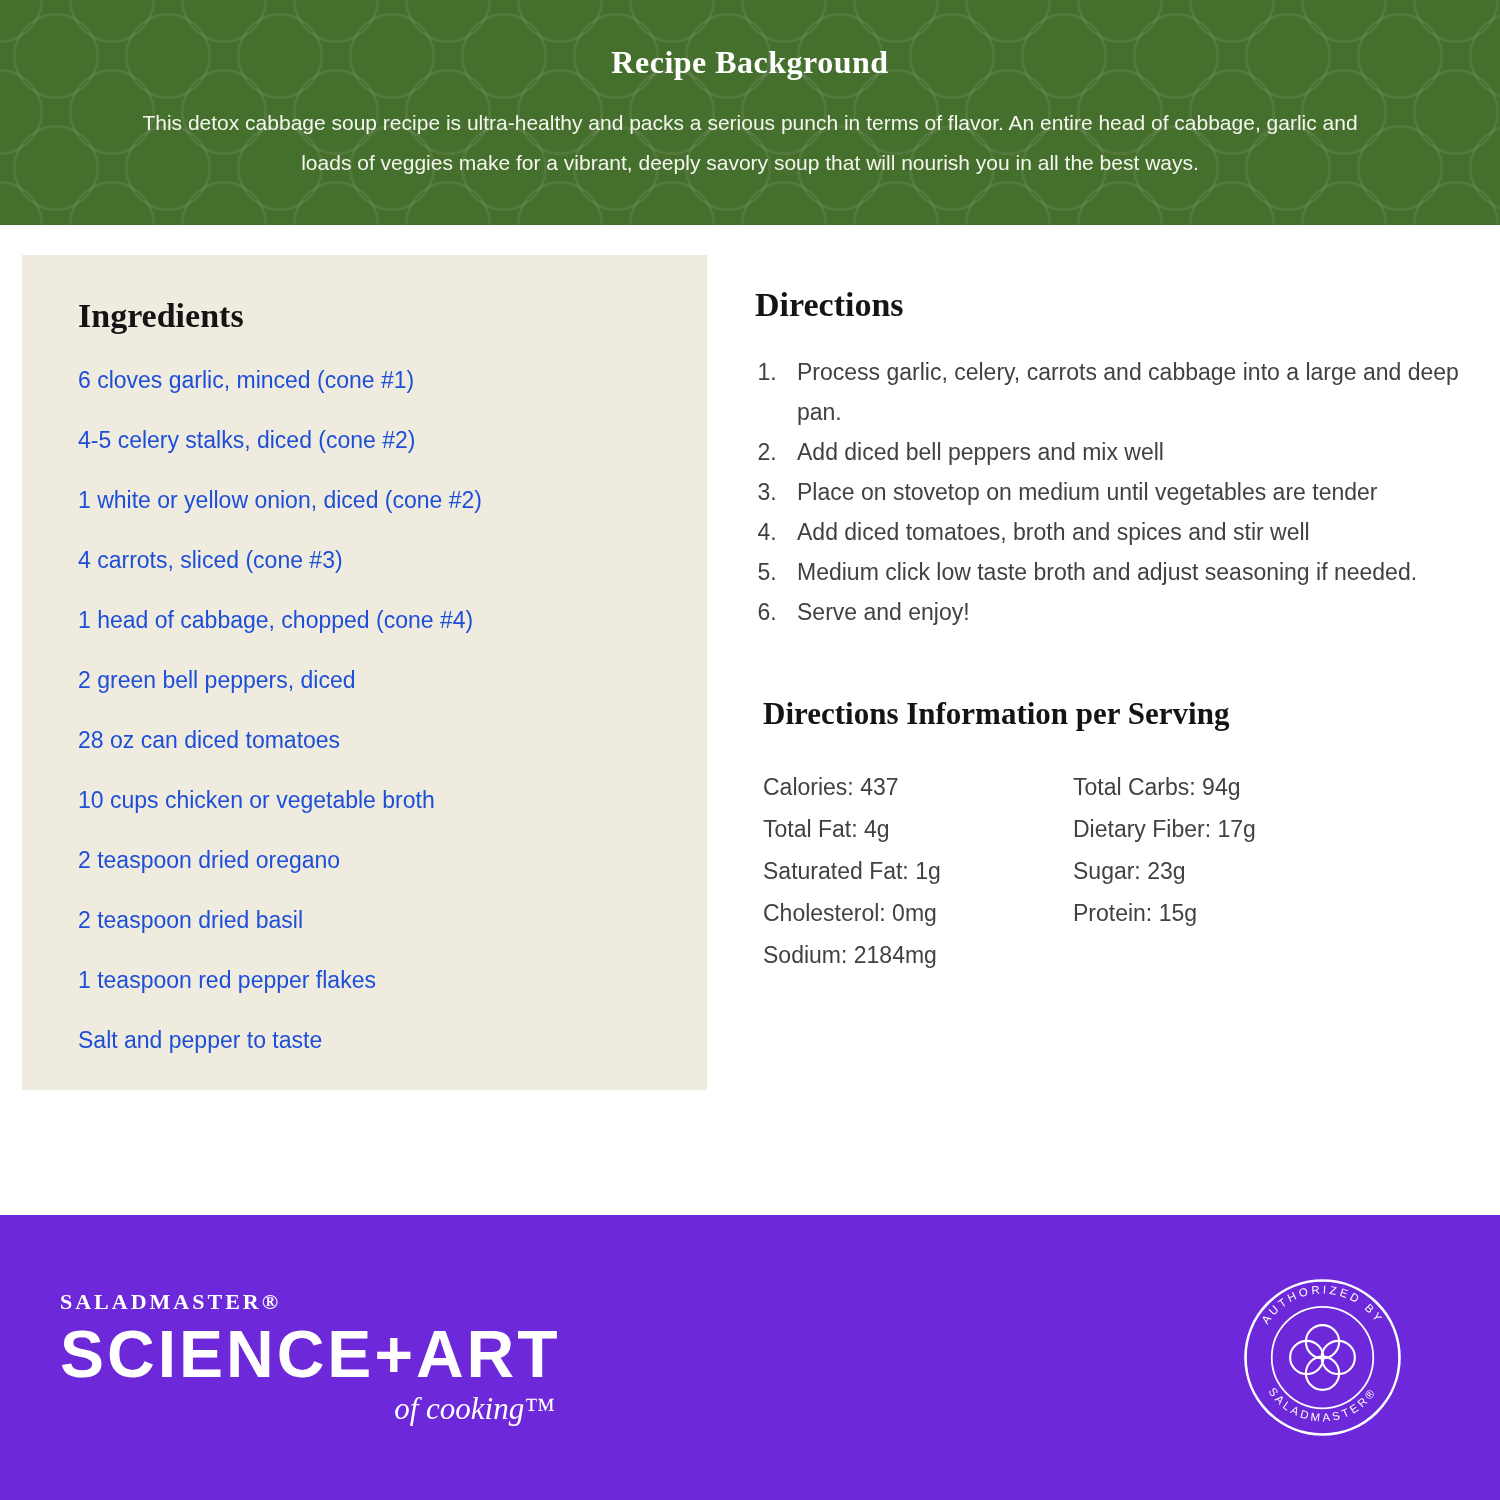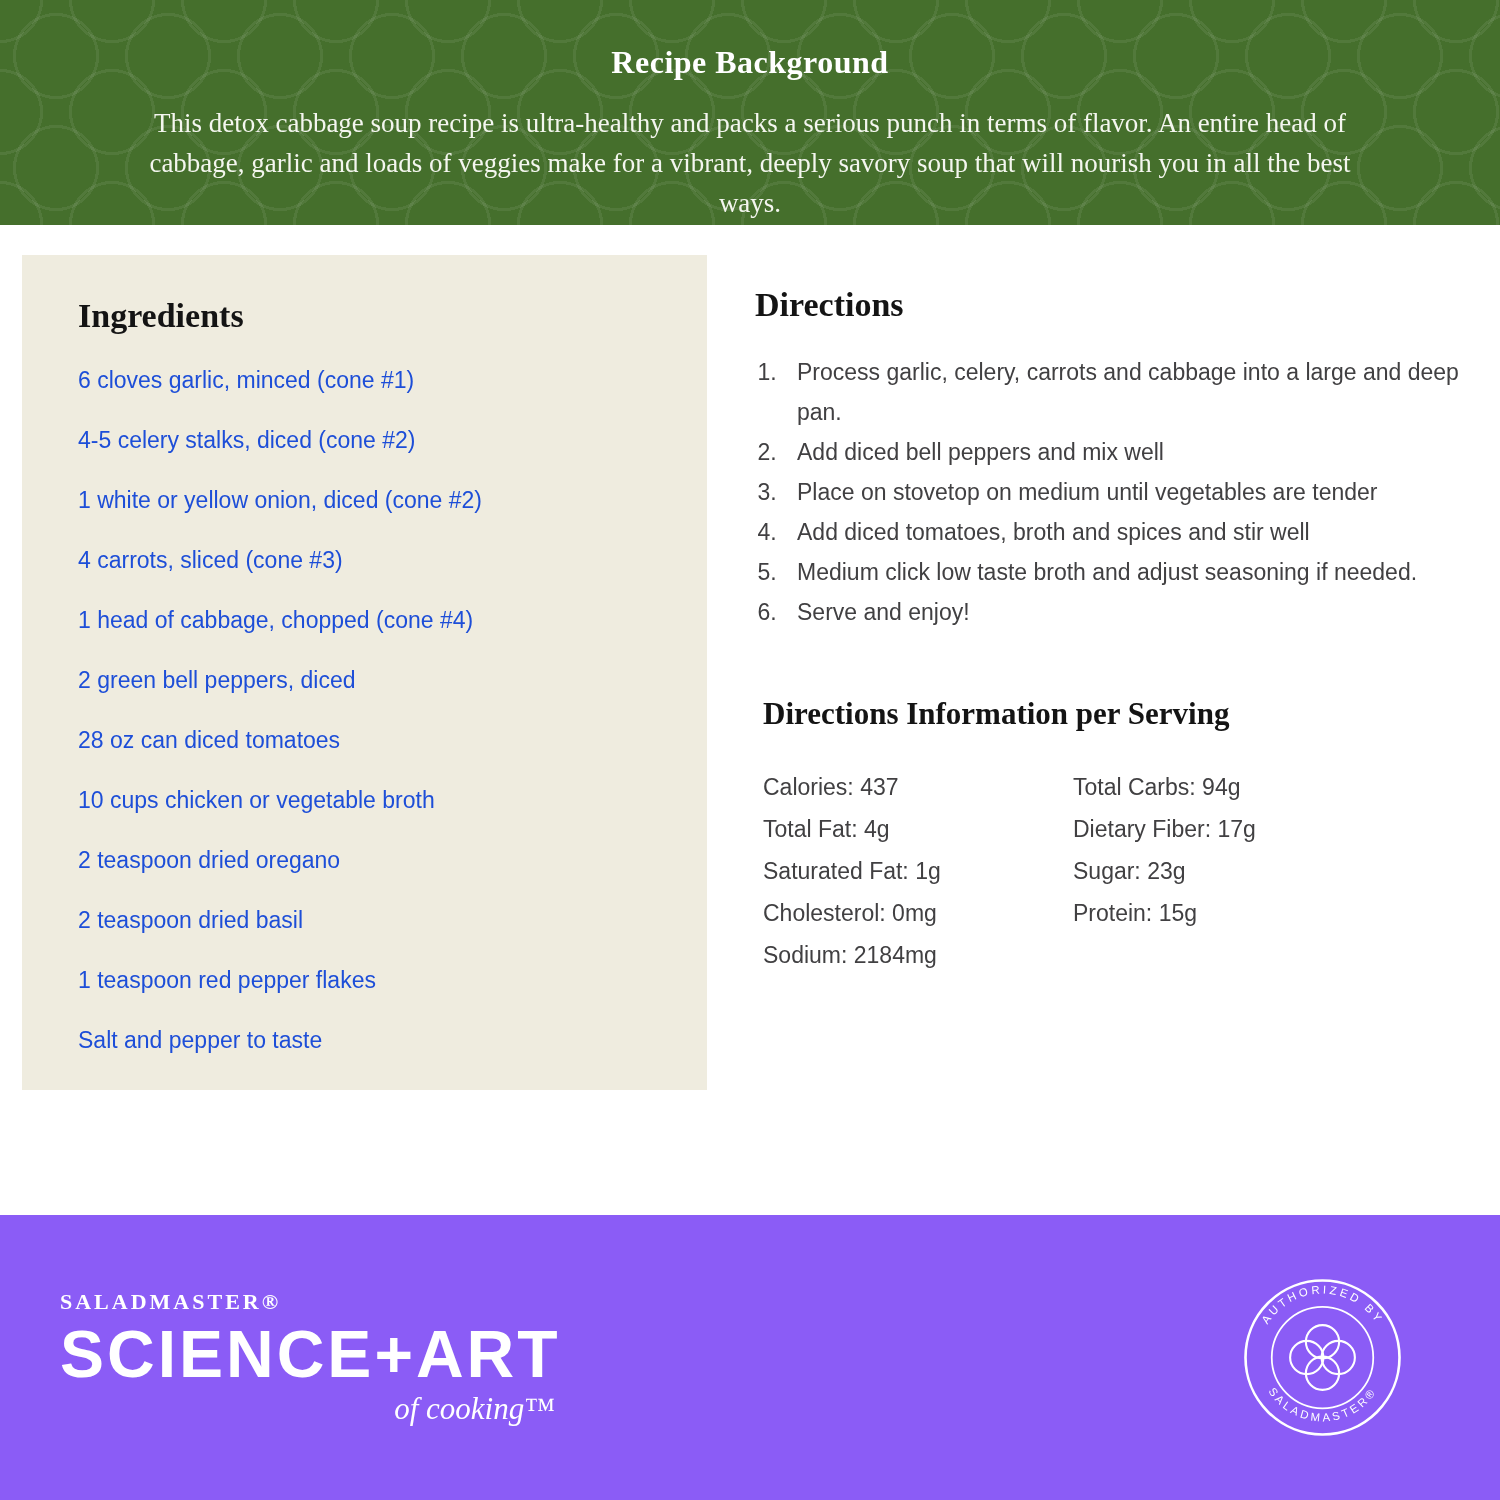--- a/index.html
+++ b/index.html
@@ -31,26 +31,25 @@
   }
   .hero h1 {
     font-family: "Liberation Serif", serif;
     font-weight: 700;
     font-size: 32px;
     letter-spacing: 0.5px;
     margin-bottom: 22px;
     margin-top: 20px;
   }
   .hero p {
-    font-size: 27px;
+    font-size: 21px;
     line-height: 40px;
     max-width: 1230px;
     margin: 5px auto;
     color: #f4f6ef;
-    font-family: Liberation Serif, serif;
   }
 
   
   .content {
     display: flex;
     height: 990px;
     padding: 30px 40px 0 22px;
     color: #414042;
   }
   .ingredients-box {
@@ -118,21 +117,21 @@
     color: #414042;
   }
   .nut-left { width: 250px; }
   .nut-right { width: 280px; }
 
   
   .footer {
     position: absolute;
     left: 0; right: 0; bottom: 0;
     height: 285px;
-    background: #8b5cf6;
+    background: #6d28d9;
     color: #ffffff;
     display: flex;
     align-items: center;
     justify-content: space-between;
     padding: 0 90px 0 60px;
   }
   .brand-block { width: fit-content; }
   .brand-name {
     font-family: "Liberation Serif", serif;
     font-weight: 700;

